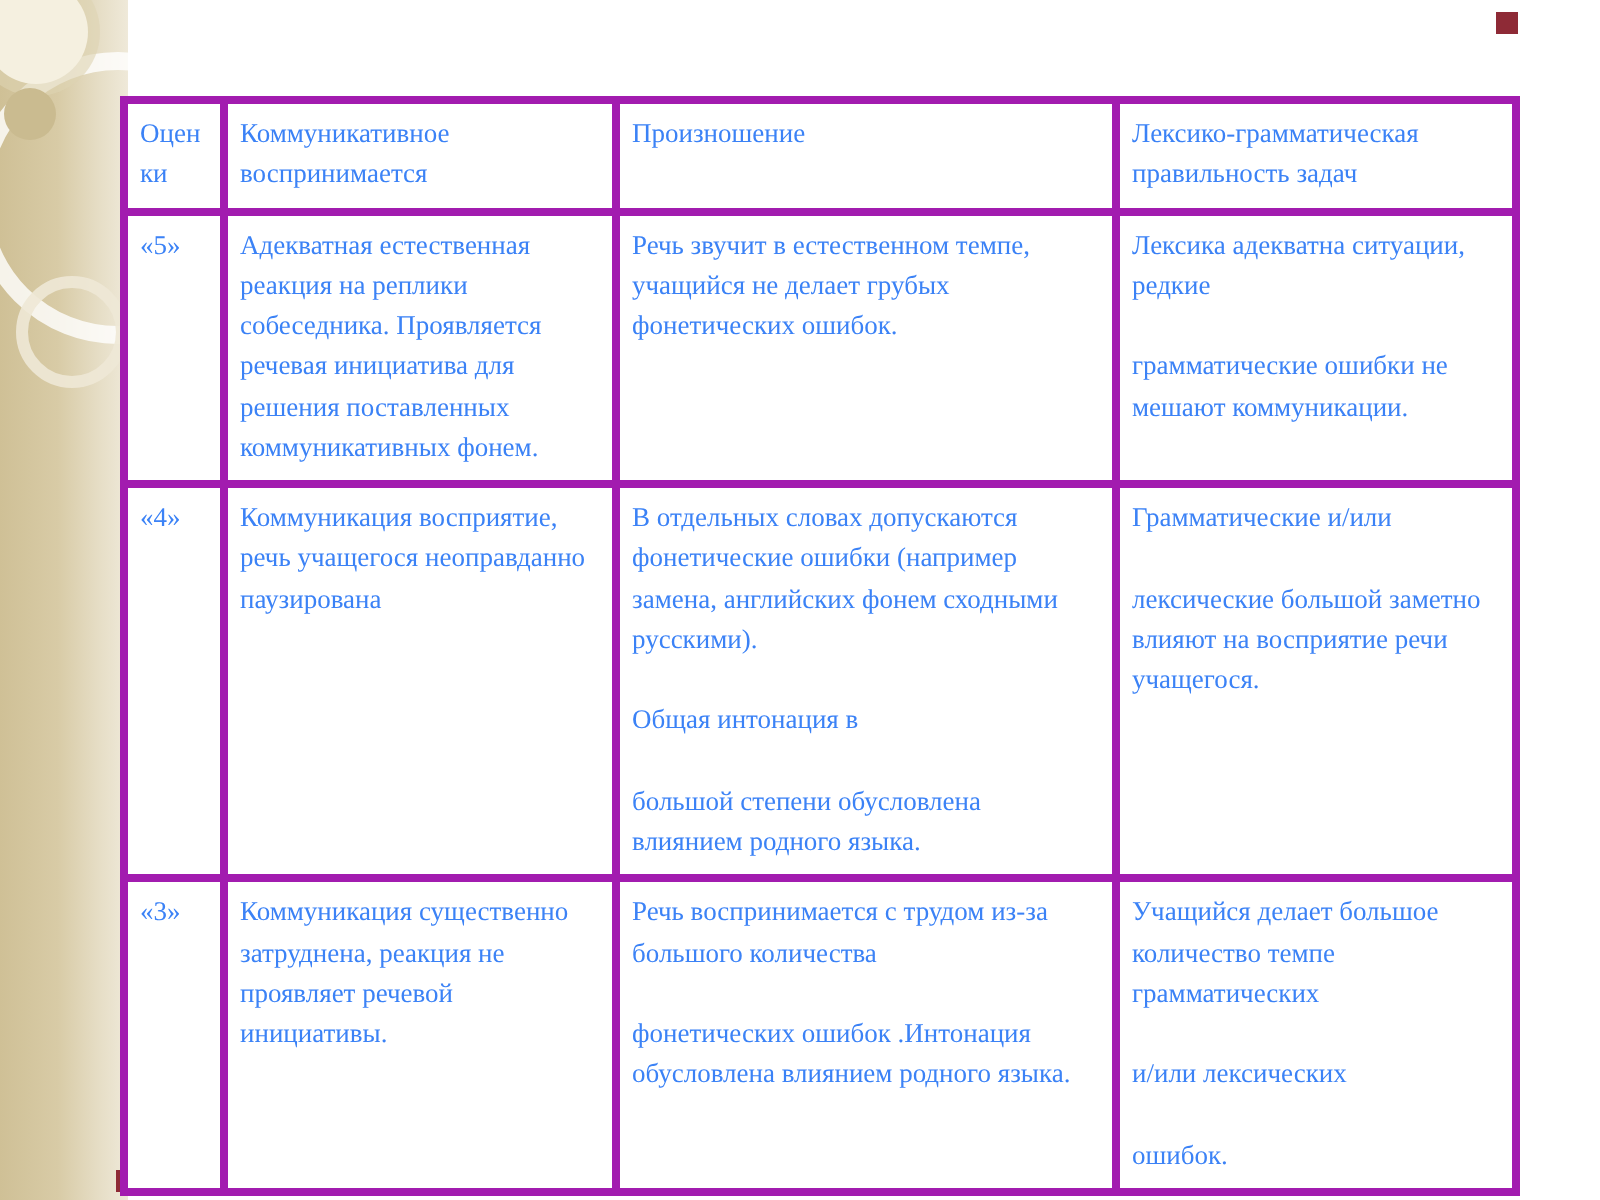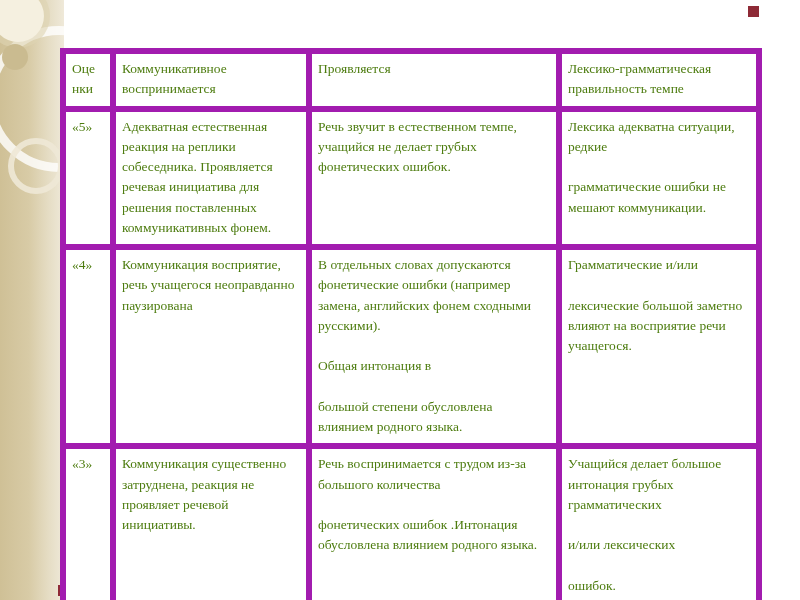--- a/index.html
+++ b/index.html
@@ -37,24 +37,24 @@
   .table-wrap{position:absolute;left:60px;top:48px;width:696px;}
   table{
     border-collapse:collapse;table-layout:fixed;width:696px;
     background:#ffffff;
   }
   col.c0{width:50px;}
   col.c1{width:196px;}
   col.c2{width:250px;}
   col.c3{width:200px;}
   th,td{
-    border:6px solid #a21caf;
+    border:4px solid #a21caf;
     vertical-align:top;text-align:left;
     padding:5px 8px 6px 6px;
-    font-weight:normal;font-size:13.5px;line-height:1.5;color:#4d7c0f;
+    font-weight:normal;font-size:13.5px;line-height:1.5;color:#3b82f6;
     white-space:pre-line;
     overflow-wrap:break-word;word-break:break-word;
   }
   tr.hdr{height:46px;}
   tr.r0{height:130px;}
   tr.r1{height:176px;}
   tr.r2{height:142px;}
 </style>
 </head>
 <body>
@@ -73,22 +73,22 @@
     <colgroup>
         <col class="c0">
         <col class="c1">
         <col class="c2">
         <col class="c3">
       </colgroup>
     <tbody>
       <tr class="hdr">
         <th>Оценки</th>
         <th>Коммуникативное воспринимается</th>
-        <th>Проявляется</th>
-        <th>Лексико-грамматическая правильность темпе</th>
+        <th>Произношение</th>
+        <th>Лексико-грамматическая правильность задач</th>
       </tr>
       <tr class="r0">
         <td>«5»</td>
         <td>Адекватная естественная реакция на реплики собеседника. Проявляется речевая инициатива для решения поставленных коммуникативных фонем.</td>
         <td>Речь звучит в естественном темпе, учащийся не делает грубых фонетических ошибок.</td>
         <td>Лексика адекватна ситуации, редкие
 
 грамматические ошибки не мешают коммуникации.</td>
       </tr>
       <tr class="r1">
@@ -102,21 +102,21 @@
         <td>Грамматические и/или
 
 лексические большой заметно влияют на восприятие речи учащегося.</td>
       </tr>
       <tr class="r2">
         <td>«3»</td>
         <td>Коммуникация существенно затруднена, реакция не проявляет речевой инициативы.</td>
         <td>Речь воспринимается с трудом из-за большого количества
 
 фонетических ошибок .Интонация обусловлена влиянием родного языка.</td>
-        <td>Учащийся делает большое интонация грубых грамматических
+        <td>Учащийся делает большое количество темпе грамматических
 
 и/или лексических
 
 ошибок.</td>
       </tr>
     </tbody>
   </table>
 </div>
 
 </body></html>

